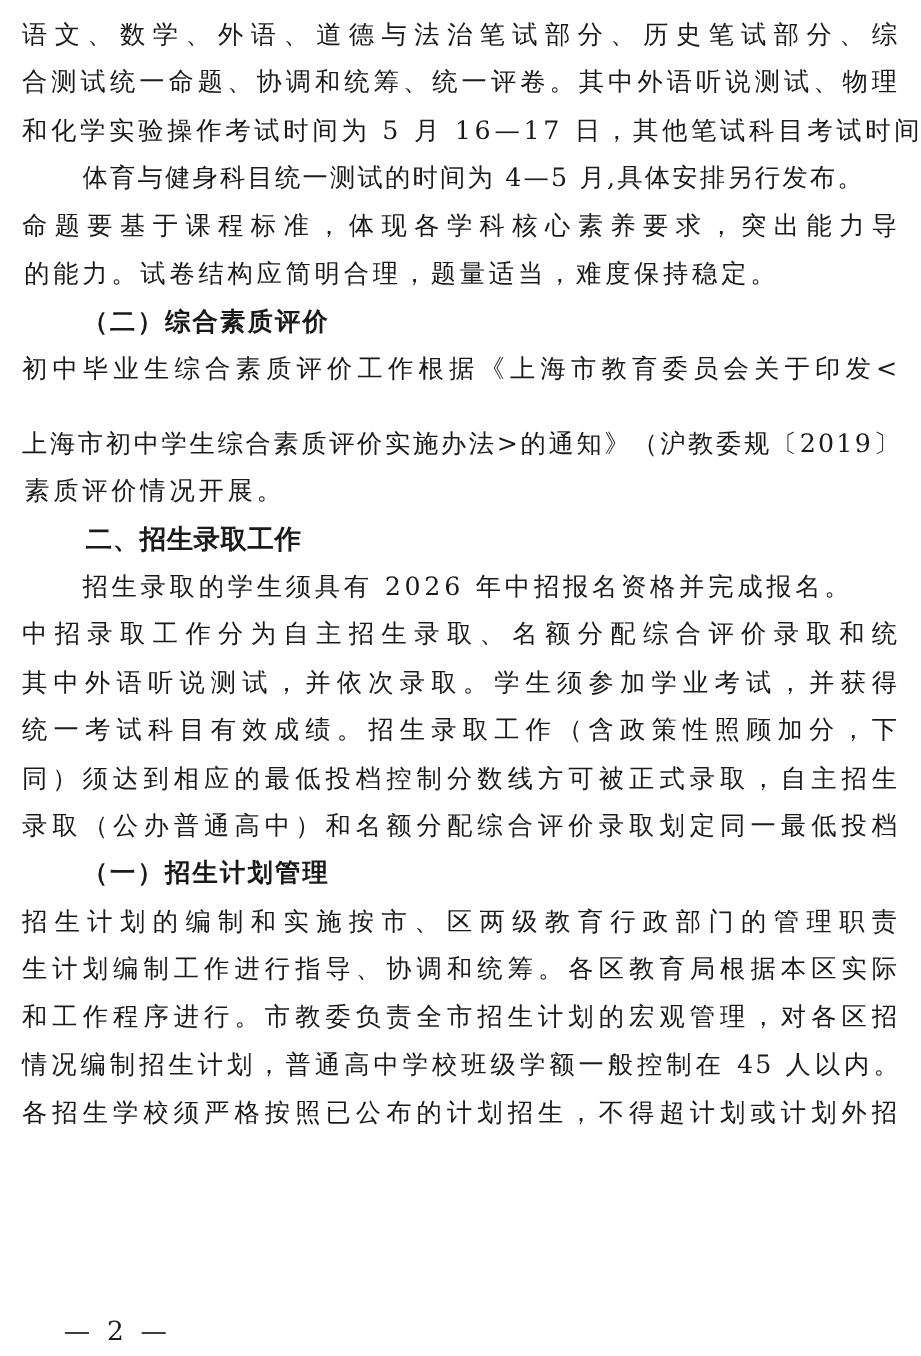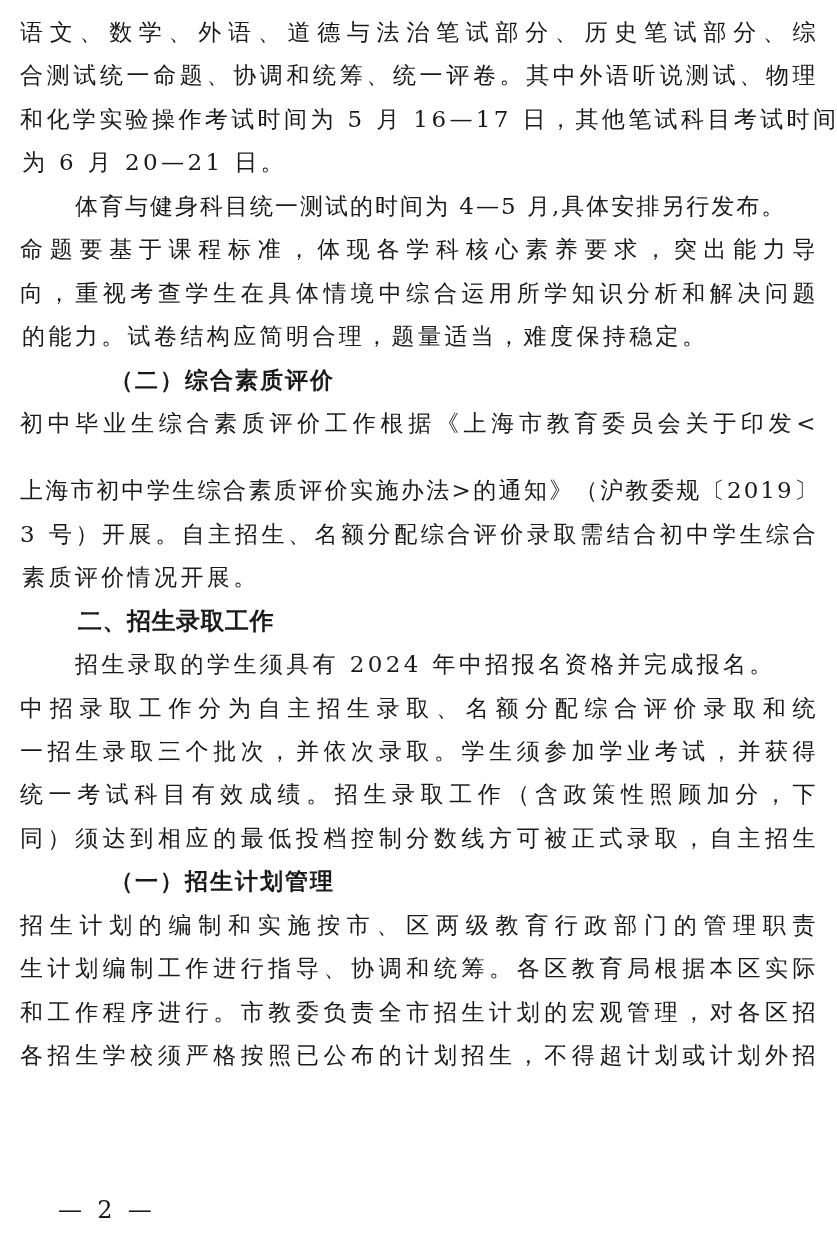--- a/index.html
+++ b/index.html
@@ -37,21 +37,21 @@
   .line.justify {
     text-align: justify;
     text-align-last: justify;
     padding-right: 18px;
     padding-left: 20px;
   }
   .h-sub {
     font-family: "DejaVu Sans", "Liberation Sans", sans-serif;
     font-weight: bold;
     letter-spacing: 2px;
-    padding-left: 110px;
+    padding-left: 75px;
   }
   .h-main {
     font-family: "DejaVu Sans", "Liberation Sans", sans-serif;
     font-weight: bold;
     font-size: 24px;
     letter-spacing: 0.5px;
     padding-left: 78px;
   }
   .page-number {
     position: absolute;
@@ -65,58 +65,57 @@
 </style>
 </head>
 <body>
 
 <div class="page">
 
   <div>
     <div class="line indent justify">语文、数学、外语、道德与法治笔试部分、历史笔试部分、综</div>
     <div class="line justify">合测试统一命题、协调和统筹、统一评卷。其中外语听说测试、物理</div>
     <div class="line justify">和化学实验操作考试时间为 5 月 16—17 日，其他笔试科目考试时间</div>
-    <div class="line">为 6 月 20—21 日。</div>
   </div>
 
   <div>
     <div class="line indent" style="letter-spacing:2px;">体育与健身科目统一测试的时间为 4—5 月,具体安排另行发布。</div>
   </div>
 
   <div>
     <div class="line indent justify">命题要基于课程标准，体现各学科核心素养要求，突出能力导</div>
-    <div class="line justify">向，重视考查学生在具体情境中综合运用所学知识分析和解决问题</div>
     <div class="line">的能力。试卷结构应简明合理，题量适当，难度保持稳定。</div>
   </div>
 
   <div class="line h-sub">（二）综合素质评价</div>
 
   <div>
     <div class="line indent justify">初中毕业生综合素质评价工作根据《上海市教育委员会关于印发&lt;</div>
     <div class="line justify" style="letter-spacing:2px;margin-top:24px;">上海市初中学生综合素质评价实施办法&gt;的通知》（沪教委规〔2019〕</div>
-    <div class="line justify">3 号）开展。自主招生、名额分配综合评价录取需结合初中学生综合</div>
     <div class="line">素质评价情况开展。</div>
   </div>
 
   <div class="line h-main">二、招生录取工作</div>
 
   <div>
-    <div class="line indent">招生录取的学生须具有 2024 年中招报名资格并完成报名。</div>
+    <div class="line indent">招生录取的学生须具有 2026 年中招报名资格并完成报名。</div>
   </div>
 
   <div>
     <div class="line indent justify">中招录取工作分为自主招生录取、名额分配综合评价录取和统</div>
-    <div class="line justify">一招生录取三个批次，并依次录取。学生须参加学业考试，并获得</div>
+    <div class="line justify">其中外语听说测试，并依次录取。学生须参加学业考试，并获得</div>
     <div class="line justify">统一考试科目有效成绩。招生录取工作（含政策性照顾加分，下</div>
     <div class="line justify">同）须达到相应的最低投档控制分数线方可被正式录取，自主招生</div>
+    <div class="line justify">录取（公办普通高中）和名额分配综合评价录取划定同一最低投档</div>
   </div>
 
   <div class="line h-sub">（一）招生计划管理</div>
 
   <div>
     <div class="line indent justify">招生计划的编制和实施按市、区两级教育行政部门的管理职责</div>
     <div class="line justify">生计划编制工作进行指导、协调和统筹。各区教育局根据本区实际</div>
     <div class="line justify">和工作程序进行。市教委负责全市招生计划的宏观管理，对各区招</div>
+    <div class="line justify" style="letter-spacing:2px;">情况编制招生计划，普通高中学校班级学额一般控制在 45 人以内。</div>
     <div class="line justify">各招生学校须严格按照已公布的计划招生，不得超计划或计划外招</div>
   </div>
 </div>
 
 <div class="page-number">—  2  —</div>
 
 </body></html>

